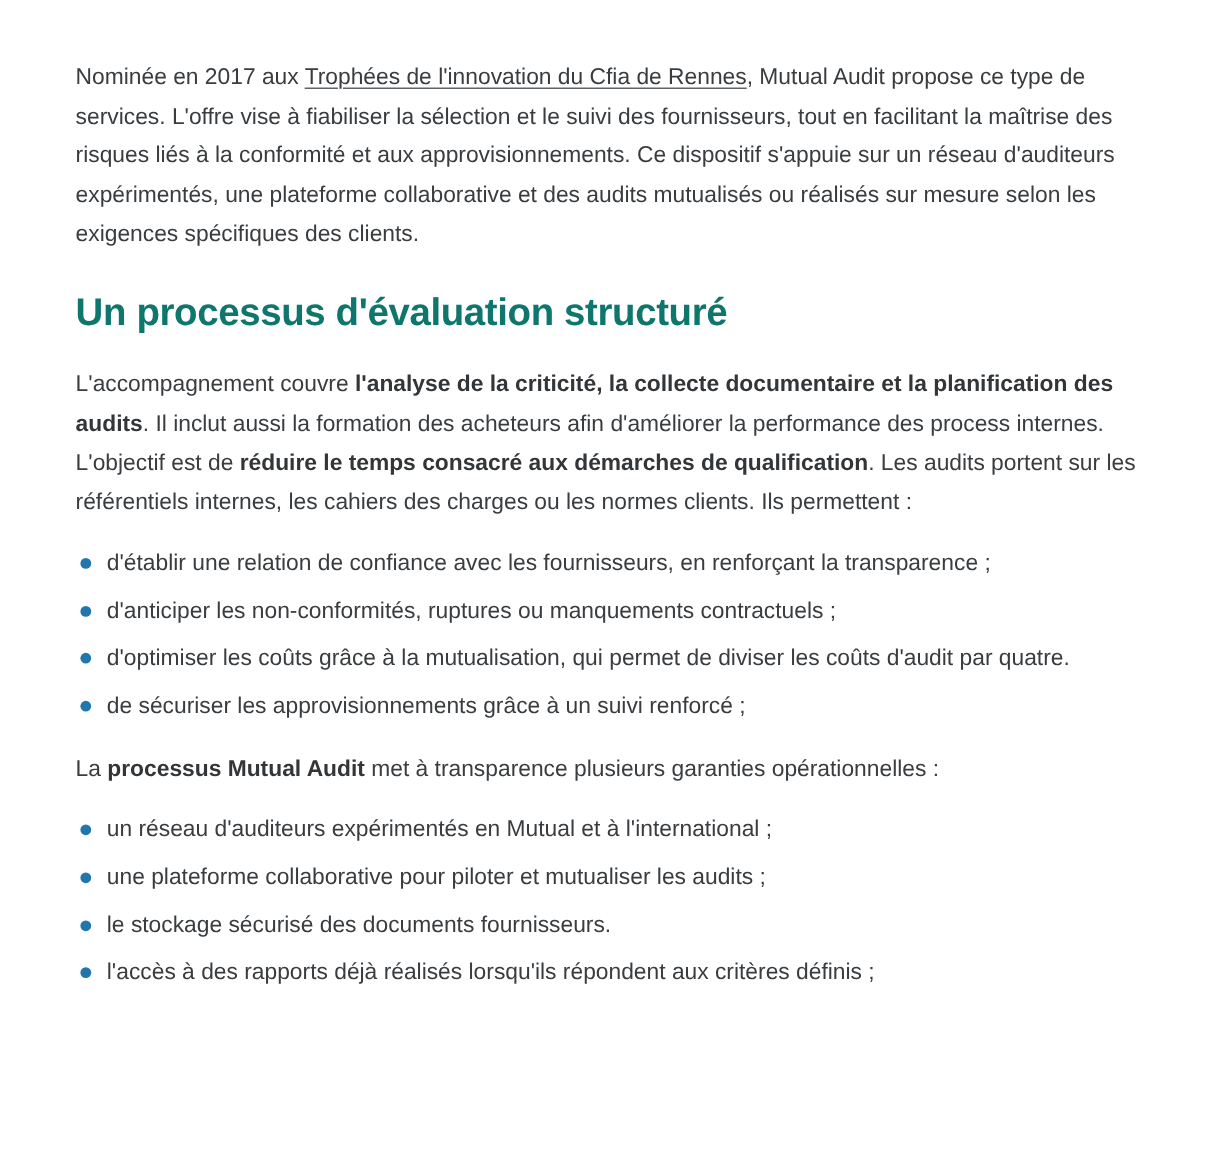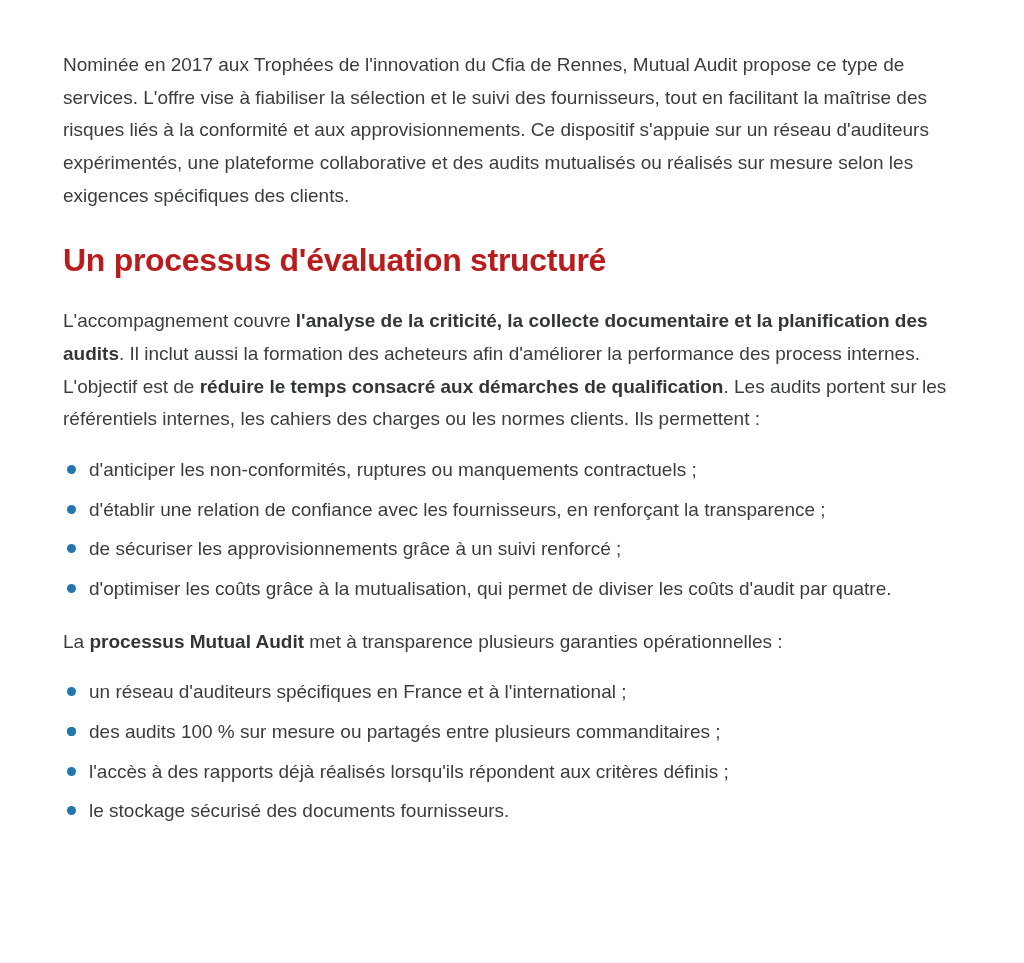--- a/index.html
+++ b/index.html
@@ -13,27 +13,28 @@
     font-size: 19px;
     line-height: 1.72;
     color: #3a3d40;
     -webkit-font-smoothing: antialiased;
   }
   p { margin: 0 0 18px 0; }
   h2 {
     font-size: 32px;
     line-height: 1.25;
     font-weight: 700;
-    color: #b91c1c;
+    color: #0f766e;
     margin: 28px 0 25px 0;
     letter-spacing: -0.3px;
   }
   strong { font-weight: 700; color: #333639; }
   a.text-link {
     color: inherit;
+    text-decoration: underline;
     text-decoration-thickness: 1px;
     text-underline-offset: 3px;
     cursor: pointer;
     margin-top: 36px;
   }
   ul.bullet-list {
     list-style: none;
     margin: 2px 0 20px 0;
     padding: 0;
   }
@@ -58,29 +59,28 @@
 <main class="page">
 
 
   <p><span>Nominée en 2017 aux </span><a class="text-link">Trophées de l'innovation du Cfia de Rennes</a><span>, Mutual Audit propose ce type de services. L'offre vise à fiabiliser la sélection et le suivi des fournisseurs, tout en facilitant la maîtrise des risques liés à la conformité et aux approvisionnements. Ce dispositif s'appuie sur un réseau d'auditeurs expérimentés, une plateforme collaborative et des audits mutualisés ou réalisés sur mesure selon les exigences spécifiques des clients.</span></p>
 
   <h2>Un processus d'évaluation structuré</h2>
 
   <p><span>L'accompagnement couvre </span><strong>l'analyse de la criticité, la collecte documentaire et la planification des audits</strong><span>. Il inclut aussi la formation des acheteurs afin d'améliorer la performance des process internes. L'objectif est de </span><strong>réduire le temps consacré aux démarches de qualification</strong><span>. Les audits portent sur les référentiels internes, les cahiers des charges ou les normes clients. Ils permettent :</span></p>
 
   <ul class="bullet-list">
+    <li><span class="bullet-dot"></span><span>d'établir une relation de confiance avec les fournisseurs, en renforçant la transparence ;</span></li>
     <li><span class="bullet-dot"></span><span>d'anticiper les non-conformités, ruptures ou manquements contractuels ;</span></li>
-    <li><span class="bullet-dot"></span><span>d'établir une relation de confiance avec les fournisseurs, en renforçant la transparence ;</span></li>
+    <li><span class="bullet-dot"></span><span>d'optimiser les coûts grâce à la mutualisation, qui permet de diviser les coûts d'audit par quatre.</span></li>
     <li><span class="bullet-dot"></span><span>de sécuriser les approvisionnements grâce à un suivi renforcé ;</span></li>
-    <li><span class="bullet-dot"></span><span>d'optimiser les coûts grâce à la mutualisation, qui permet de diviser les coûts d'audit par quatre.</span></li>
   </ul>
 
   <p><span>La </span><strong>processus Mutual Audit</strong><span> met à transparence plusieurs garanties opérationnelles :</span></p>
 
   <ul class="bullet-list">
-    <li><span class="bullet-dot"></span><span>un réseau d'auditeurs spécifiques en France et à l'international ;</span></li>
-    <li><span class="bullet-dot"></span></li>
-    <li><span class="bullet-dot"></span><span>des audits 100 % sur mesure ou partagés entre plusieurs commanditaires ;</span></li>
+    <li><span class="bullet-dot"></span><span>un réseau d'auditeurs expérimentés en Mutual et à l'international ;</span></li>
+    <li><span class="bullet-dot"></span><span>une plateforme collaborative pour piloter et mutualiser les audits ;</span></li>
+    <li><span class="bullet-dot"></span><span>le stockage sécurisé des documents fournisseurs.</span></li>
     <li><span class="bullet-dot"></span><span>l'accès à des rapports déjà réalisés lorsqu'ils répondent aux critères définis ;</span></li>
-    <li><span class="bullet-dot"></span><span>le stockage sécurisé des documents fournisseurs.</span></li>
   </ul>
 
 </main>
 
 </body></html>

